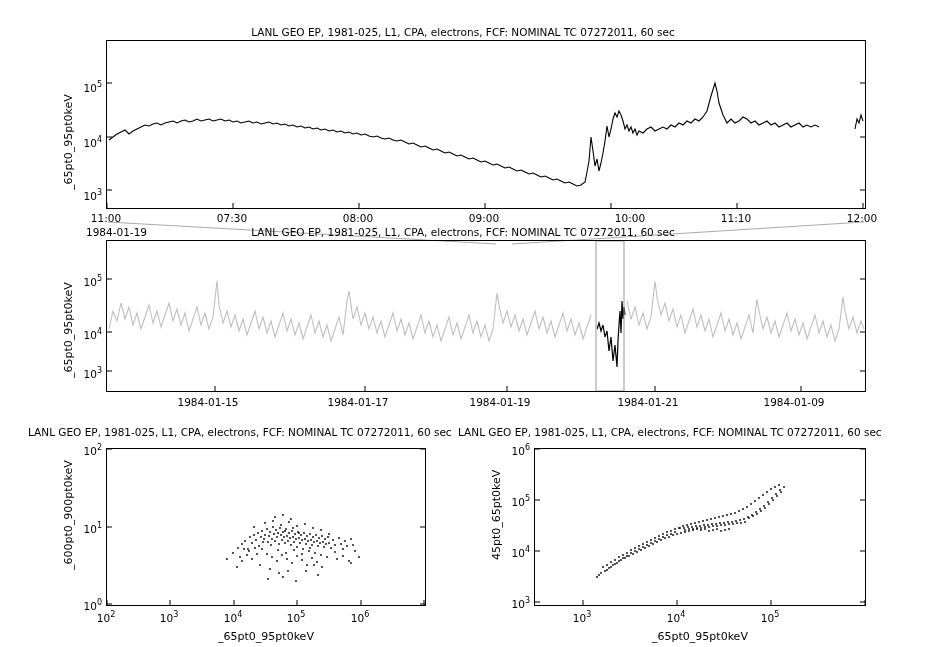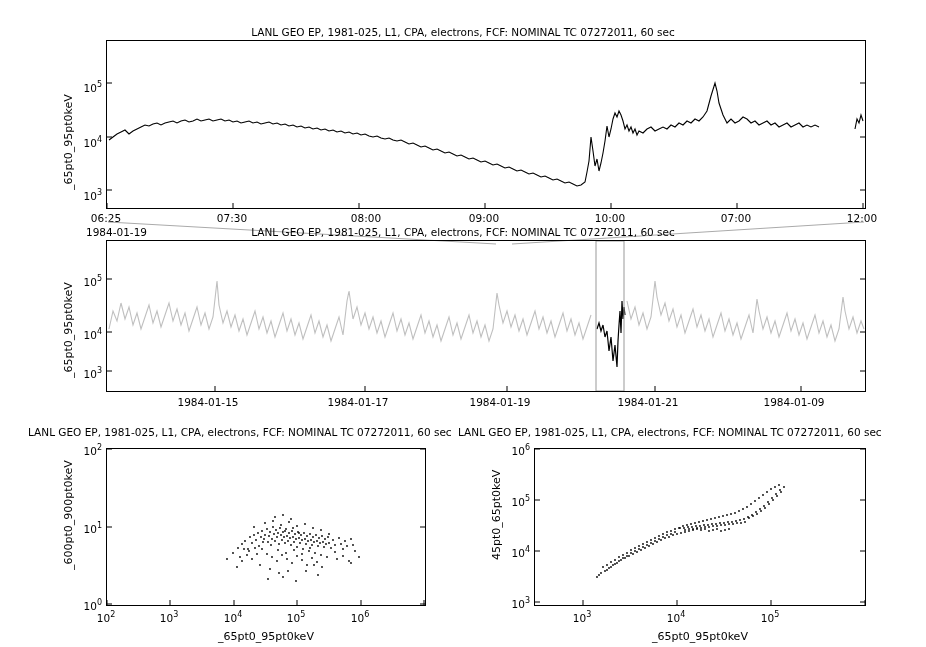--- a/index.html
+++ b/index.html
@@ -96,26 +96,26 @@
         <line x1="378" y1="167" x2="378" y2="162"></line>
         <line x1="504" y1="167" x2="504" y2="162"></line>
         <line x1="630" y1="167" x2="630" y2="162"></line>
         <line x1="756" y1="167" x2="756" y2="162"></line>
       </g>
       <polyline fill="none" stroke="#000000" stroke-width="1.1" points="2,99 6,96 10,93 14,91 18,89 22,93 26,90 30,88 34,86 38,84 42,85 46,83 50,82 54,84 58,82 62,81 66,80 70,82 74,80 78,79 82,81 86,80 90,78 94,80 98,79 102,78 106,80 110,79 114,78 118,80 122,79 126,81 130,80 134,82 138,81 142,80 146,82 150,81 154,83 158,82 162,81 166,83 170,82 174,84 178,83 182,85 186,84 190,86 194,85 198,87 202,86 206,88 210,87 214,89 218,88 222,90 226,89 230,91 234,90 238,92 242,91 246,93 250,92 254,94 258,93 262,95 266,96 270,95 274,97 278,98 282,97 286,99 290,100 294,99 298,101 302,103 306,102 310,104 314,106 318,105 322,107 326,109 330,108 334,110 338,112 342,111 346,113 350,115 354,114 358,116 362,118 366,117 370,119 374,121 378,120 382,122 386,124 390,123 394,125 398,127 402,126 406,128 410,130 414,129 418,131 422,133 426,132 430,134 434,136 438,135 442,137 446,139 450,138 454,140 458,142 462,141 466,143 470,145 474,144 478,141 480,131 482,120 484,96 486,110 488,125 490,118 492,130 494,122 496,112 498,100 500,85 502,96 504,88 506,78 508,72 510,76 512,70 514,74 516,80 518,88 520,84 522,90 524,86 526,92 528,88 530,94 532,90 536,92 540,88 544,86 548,90 552,88 556,86 560,88 564,84 568,86 572,82 576,84 580,80 584,82 588,78 592,80 596,76 600,70 604,55 608,42 610,50 612,62 616,74 620,82 624,78 628,82 632,80 636,76 640,78 644,82 648,80 652,84 656,82 660,80 664,84 668,82 672,86 676,84 680,82 684,86 688,84 692,82 696,86 700,84 704,86 708,84 712,86"></polyline>
       <polyline fill="none" stroke="#000000" stroke-width="1.1" points="748,88 750,78 752,82 754,74 756,80"></polyline>
     </svg>
   </div>
 
-  <div class="tick-x" style="left:82px;  top:212px; width:48px;">06:25</div>
+  <div class="tick-x" style="left:82px;  top:212px; width:48px;">11:00</div>
   <div class="tick-x" style="left:208px; top:212px; width:48px;">07:30</div>
-  <div class="tick-x" style="left:342px; top:212px; width:48px;">08:00</div>
+  <div class="tick-x" style="left:334px; top:212px; width:48px;">08:00</div>
   <div class="tick-x" style="left:460px; top:212px; width:48px;">09:00</div>
-  <div class="tick-x" style="left:586px; top:212px; width:48px;text-align:center;">10:00</div>
-  <div class="tick-x" style="left:712px; top:212px; width:48px;">07:00</div>
+  <div class="tick-x" style="left:606px; top:212px; width:48px;text-align:center;">10:00</div>
+  <div class="tick-x" style="left:712px; top:212px; width:48px;">11:10</div>
   <div class="tick-x" style="left:838px; top:212px; width:48px;">12:00</div>
   <div class="sub-date" style="left:86px; top:226px;">1984-01-19</div>
 </div>
 
 <svg class="connector" style="left:0px; top:220px;" width="926" height="26">
   <line x1="108" y1="2" x2="496" y2="24" stroke="#aaaaaa" stroke-width="1"></line>
   <line x1="864" y1="2" x2="512" y2="24" stroke="#aaaaaa" stroke-width="1"></line>
 </svg>
 
 <div class="panel">

